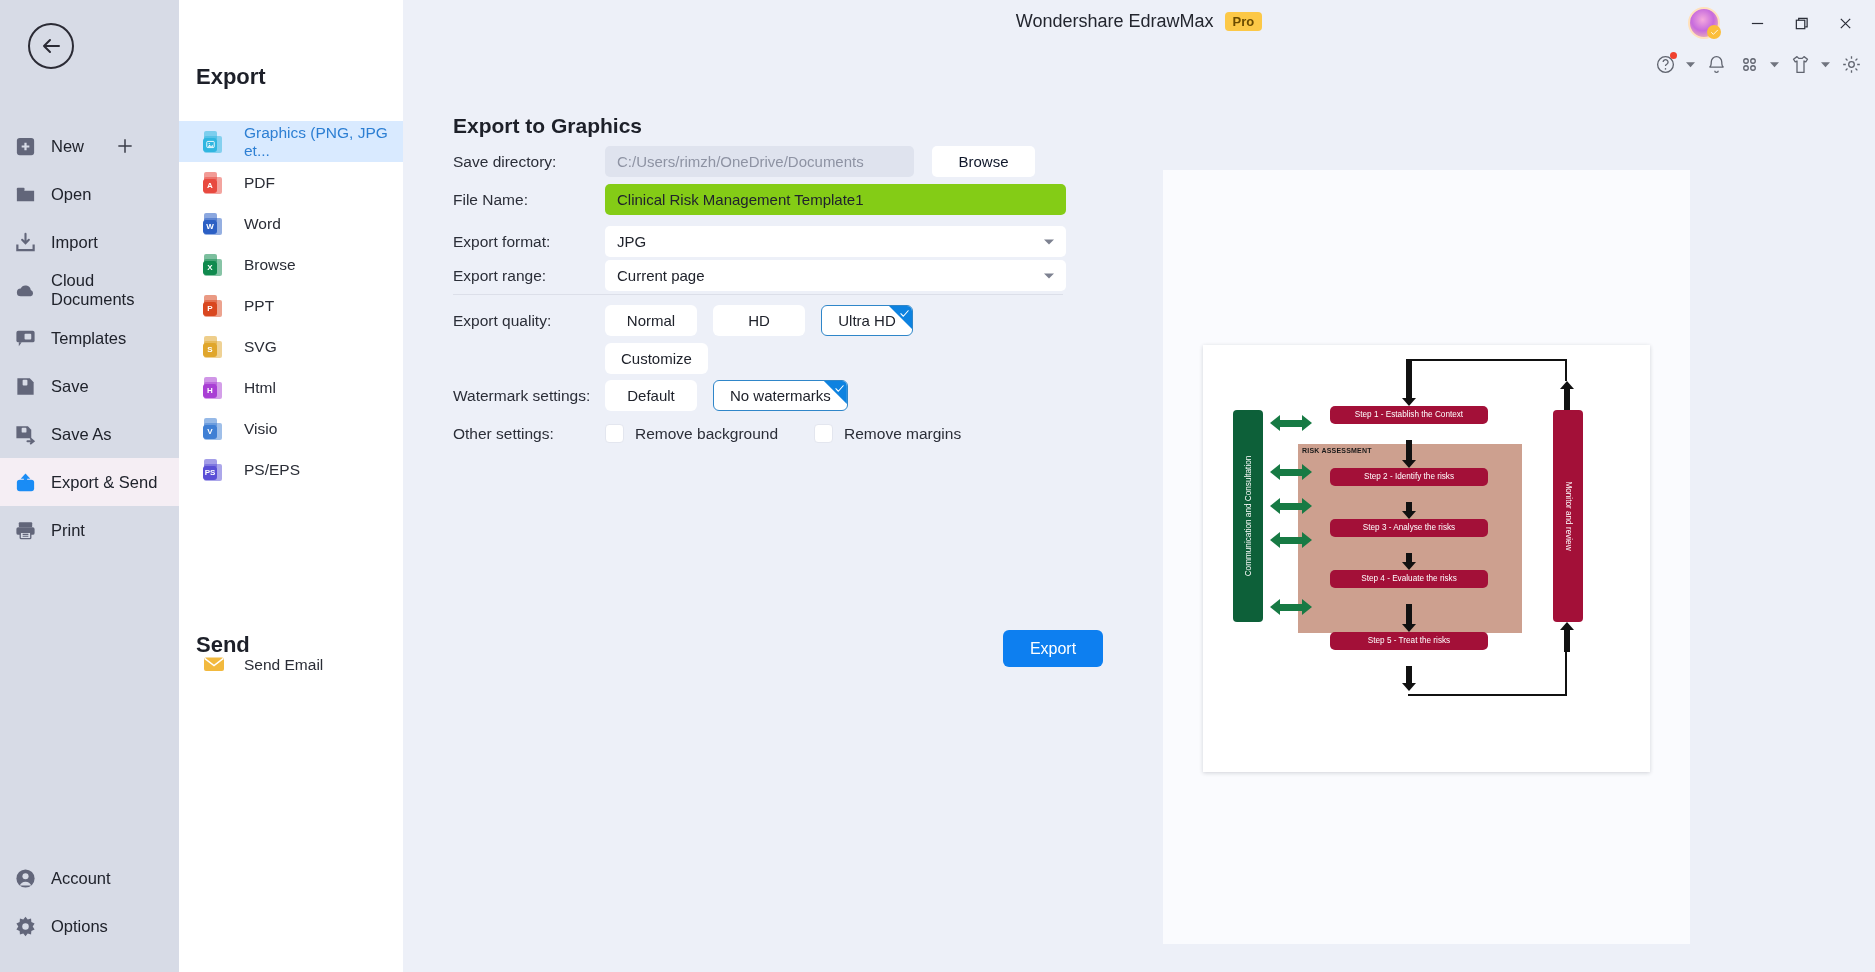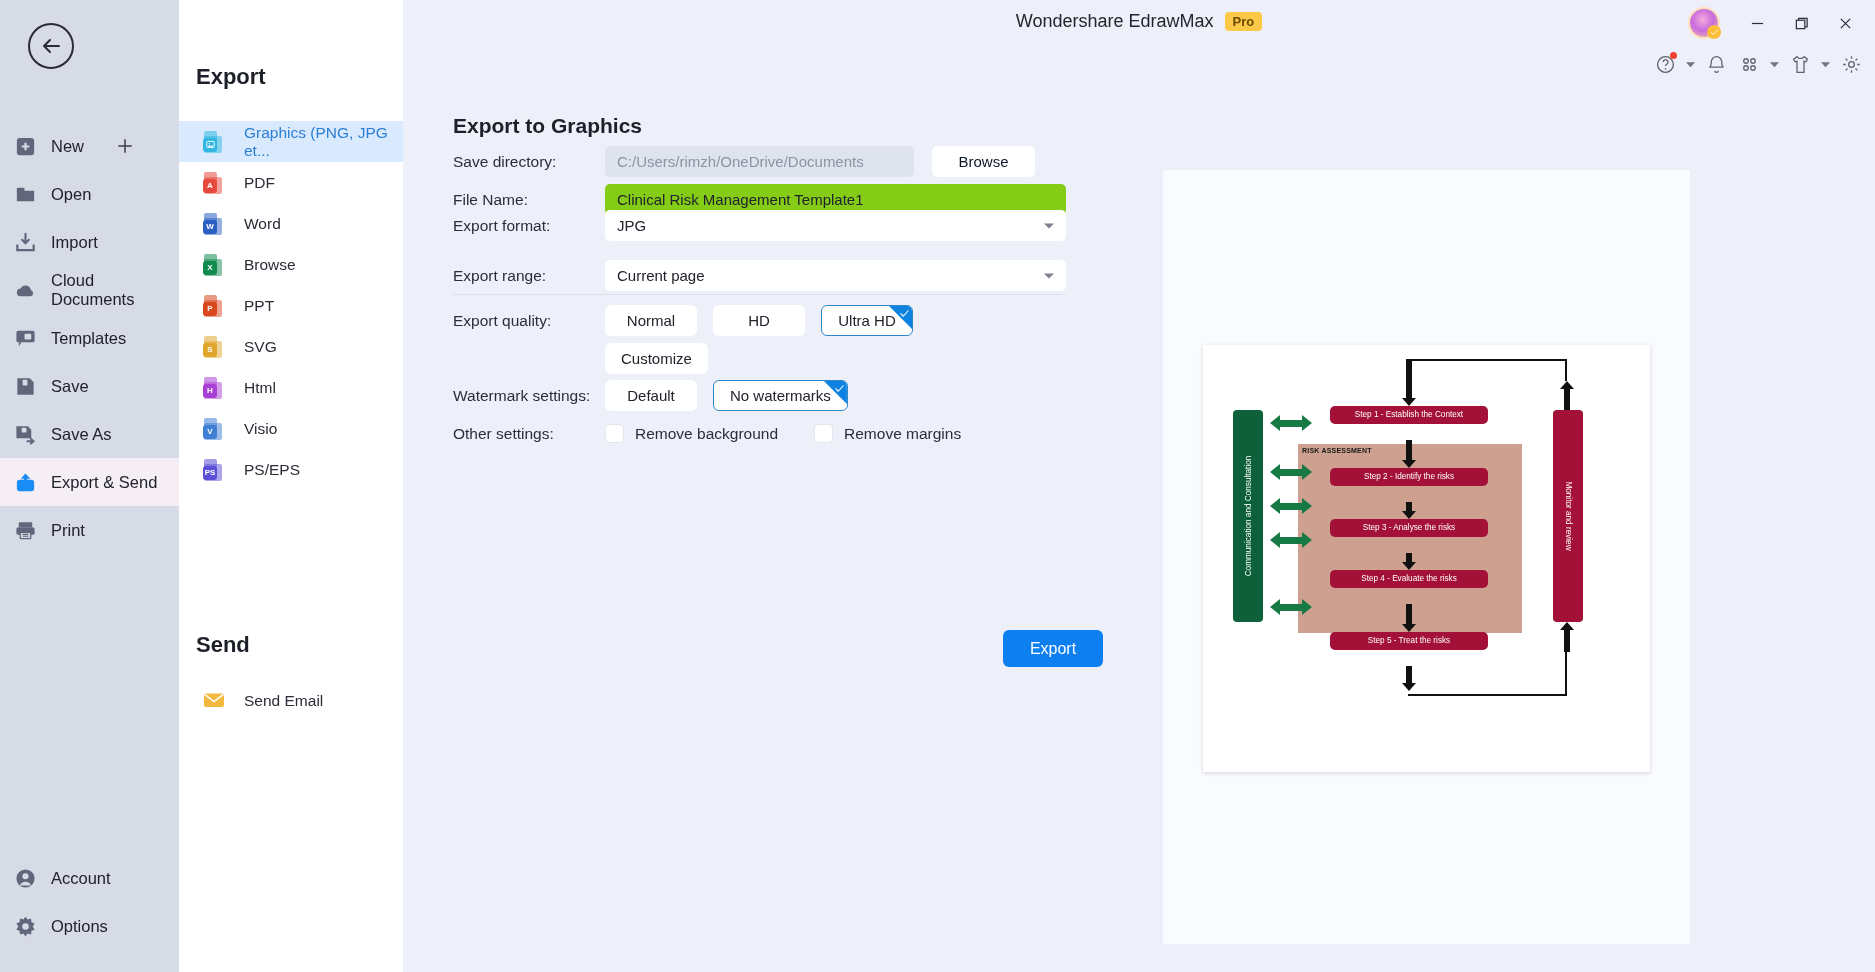--- a/index.html
+++ b/index.html
@@ -51,21 +51,21 @@
   .panel {
     position: absolute; left: 179px; top: 0; width: 224px; height: 972px;
     background: #ffffff;
   }
   .panel-title {
     position: absolute; left: 17px; top: 64px;
     font-size: 22px; font-weight: bold; color: #1d2029;
   }
   .panel-title.send { top: 632px; }
   .panel-list { position: absolute; left: 0; top: 121px; width: 224px; }
-  .panel-list.send-list { top: 680px; }
+  .panel-list.send-list { top: 644px; }
   .panel-item {
     display: flex; align-items: center;
     height: 41px; padding-left: 23px;
     cursor: pointer; font-size: 15.5px; color: #2a2d36;
   }
   .panel-item.active { background: #d9eaff; color: #2d7fd3; }
   .panel-item .pi-ico {
     width: 26px; height: 26px; margin-right: 16px; flex: 0 0 26px;
     position: relative;
   }
@@ -610,21 +610,21 @@
       <div class="lbl">Save directory:</div>
       <div class="inp readonly">C:/Users/rimzh/OneDrive/Documents</div>
       <div class="browse-btn">Browse</div>
     </div>
 
     <div class="row" style="top:142px">
       <div class="lbl">File Name:</div>
       <div class="inp text">Clinical Risk Management Template1</div>
     </div>
 
-    <div class="row" style="top:168px">
+    <div class="row" style="top:184px">
       <div class="lbl">Export format:</div>
       <div class="sel">
         <span>JPG</span>
         <span class="arr"></span>
       </div>
     </div>
 
     <div class="row" style="top:218px">
       <div class="lbl">Export range:</div>
       <div class="sel">

